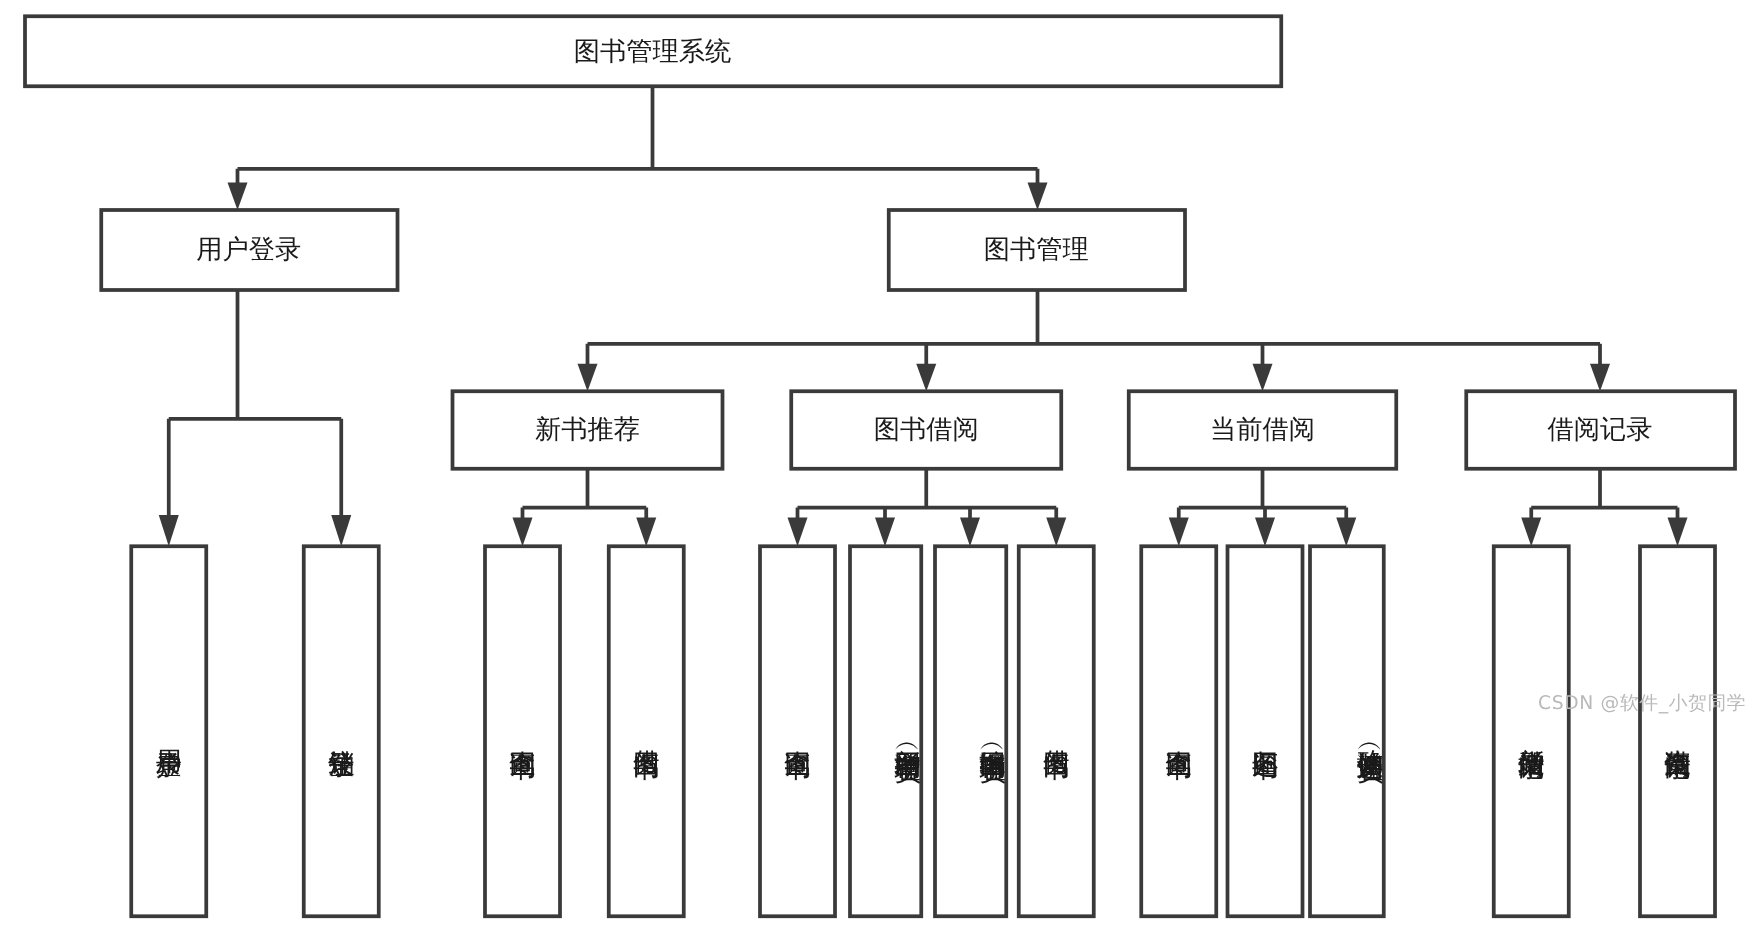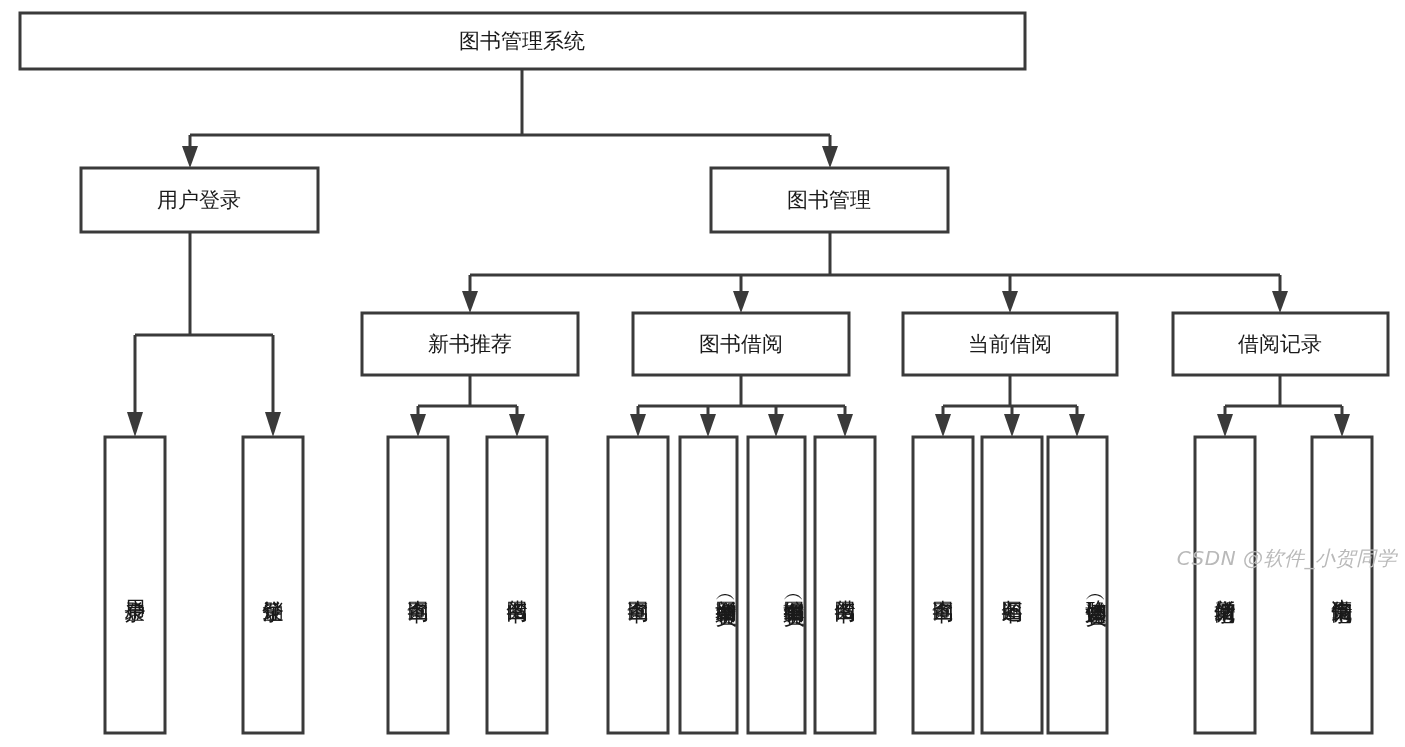--- a/index.html
+++ b/index.html
@@ -23,23 +23,22 @@
     writing-mode:vertical-rl;
     text-orientation:upright;
     font-family:"DejaVu Sans","Liberation Sans",sans-serif;
     font-size:21px;line-height:1.05;letter-spacing:1px;
     color:#1a1a1a;white-space:nowrap;
     pointer-events:none;
   }
   .watermark{
     position:absolute;right:8px;bottom:3px;
     font-family:"DejaVu Sans","Liberation Sans",sans-serif;
-    font-size:20px;color:#b9b9b9;letter-spacing:.5px;
+    font-size:15px;color:#b9b9b9;letter-spacing:.5px;
     white-space:nowrap;
-    font-style:italic;
   }
 </style>
 </head>
 <body>
 
 <div id="stage">
 
   <svg class="diagram" viewBox="0 0 1405 747">
 
     <g>

